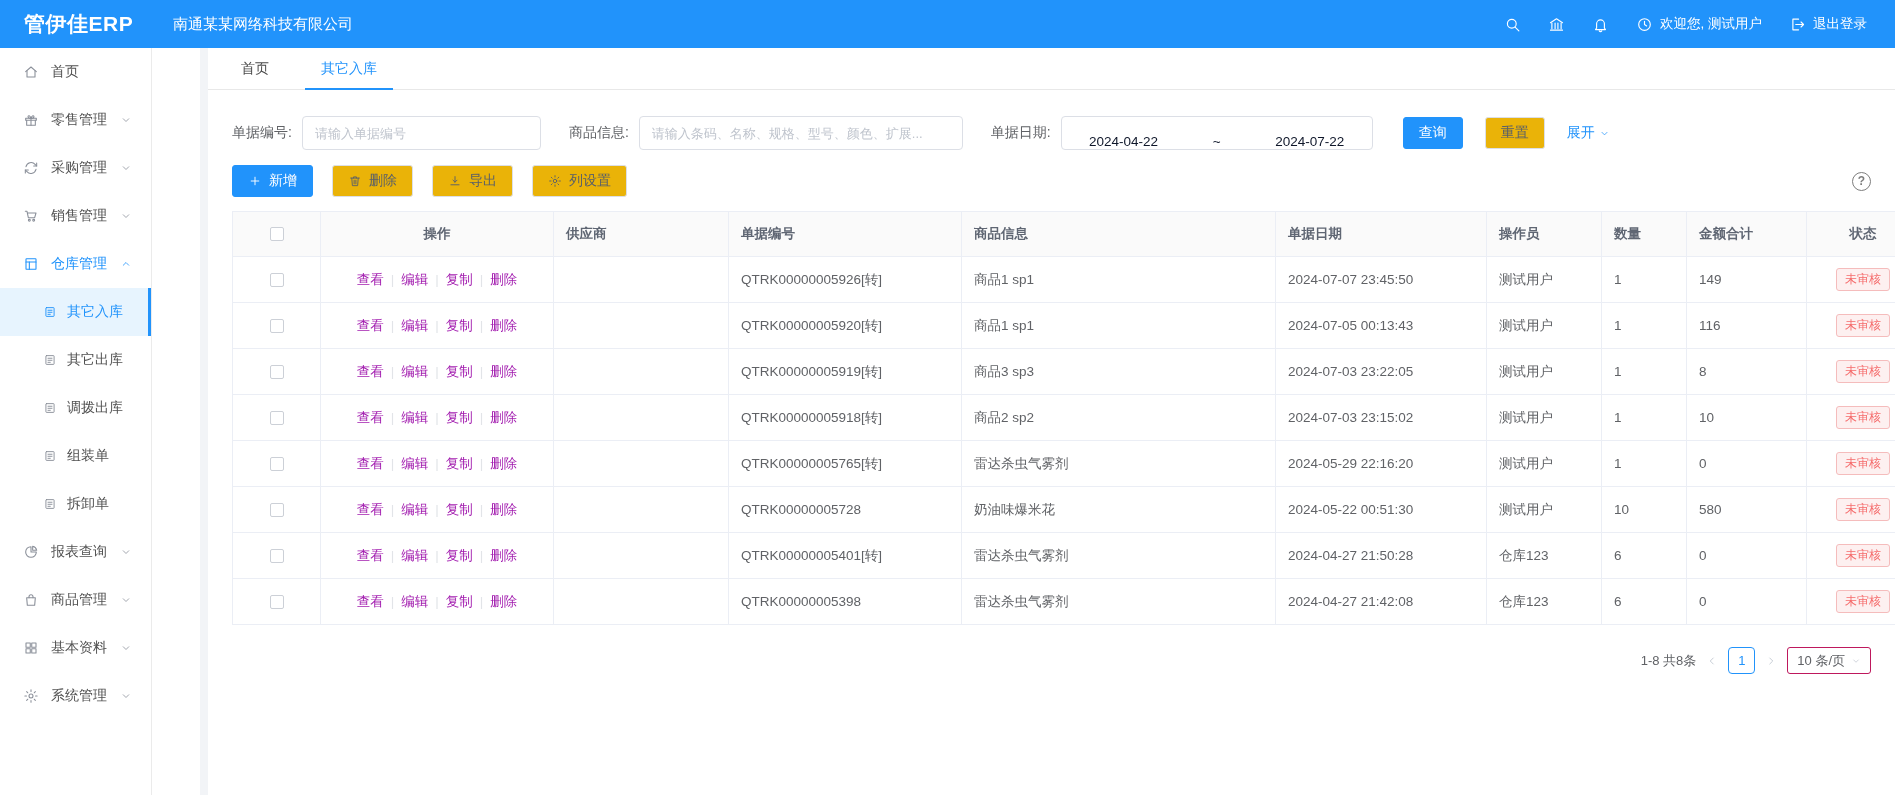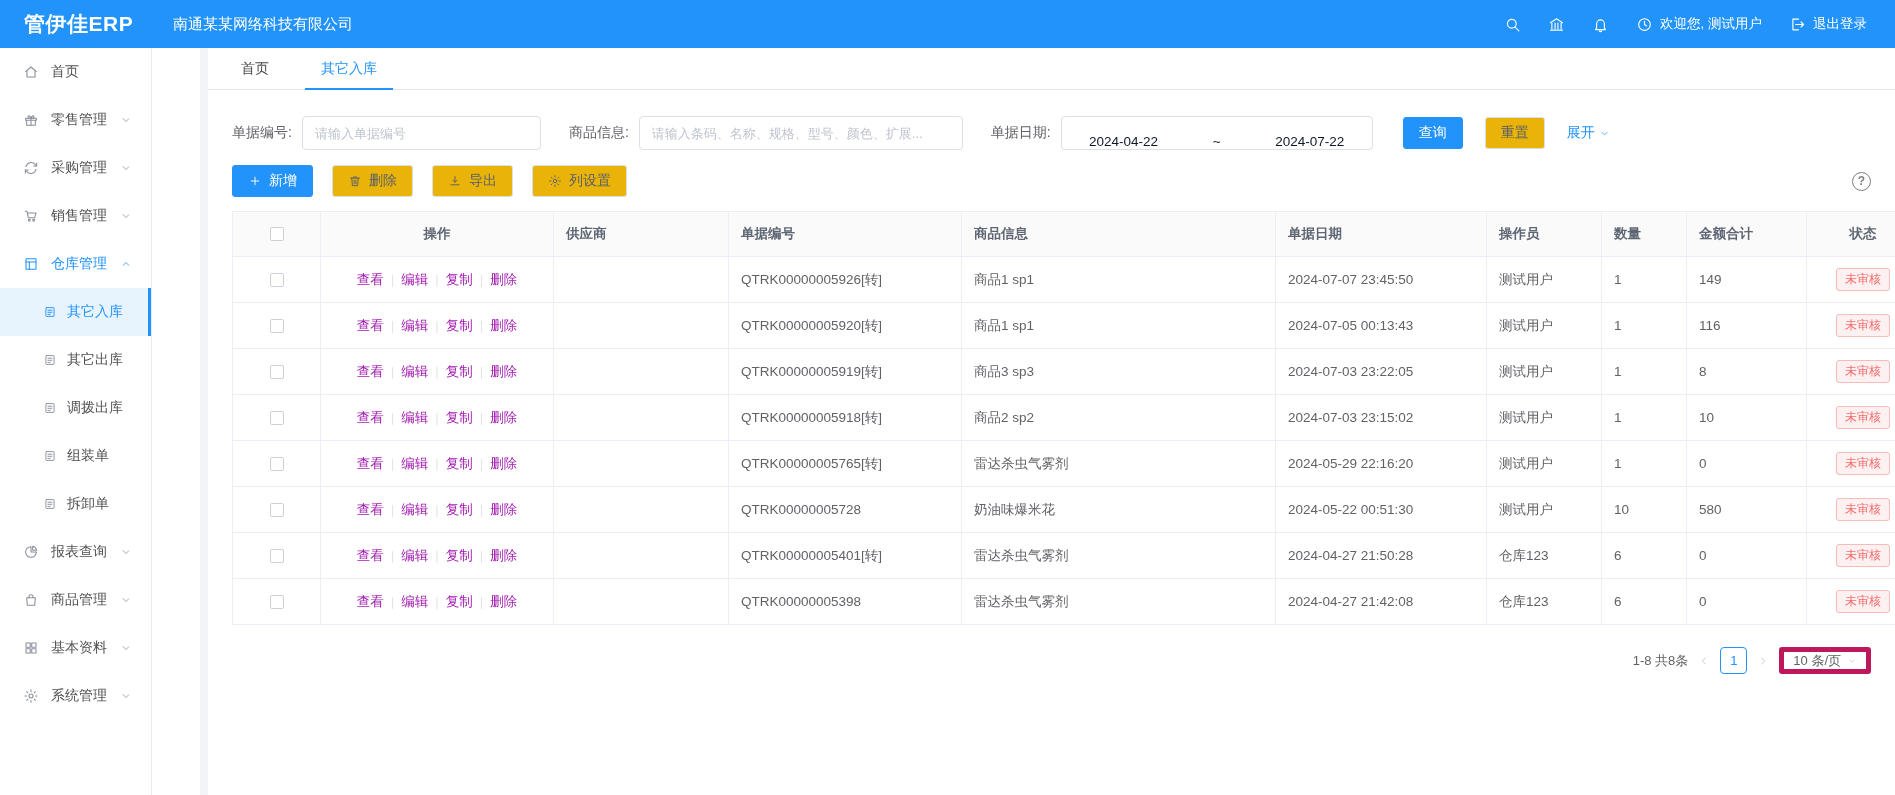--- a/index.html
+++ b/index.html
@@ -71,21 +71,21 @@
   .cb { width:14px; height:14px; border:1px solid #ccd0d7; border-radius:2px; background:#fff; margin:0 auto; cursor:pointer; }
   td.actions { text-align:center; padding:0 6px; }
   .alink { color:#a21caf; cursor:pointer; text-decoration:none; }
   .sep { color:#e2e4e8; margin:0 7px; }
   .badge { display:inline-block; padding:3px 8px; font-size:12px; line-height:1.3; color:var(--danger); background:#fdf0f0; border:1px solid #f5bcbc; border-radius:3px; }
 
   
   .pagination { display:flex; align-items:center; justify-content:flex-end; padding:22px 24px 0; gap:10px; font-size:13px; color:#606266; }
   .pg-btn { width:12px; height:12px; color:#b9c0ca; cursor:pointer; }
   .pg-current { min-width:27px; height:27px; border:1px solid var(--primary); border-radius:4px; color:var(--primary); display:inline-flex; align-items:center; justify-content:center; cursor:pointer; }
-  .pg-size { height:27px; border:5px solid #be185d; border-radius:3px; padding:0 9px; display:inline-flex; align-items:center; gap:6px; cursor:pointer; color:#606266; background:#fff; }
+  .pg-size { height:27px; border:1px solid #be185d; border-radius:3px; padding:0 9px; display:inline-flex; align-items:center; gap:6px; cursor:pointer; color:#606266; background:#fff; }
   .pg-size .icn { width:10px; height:10px; color:#b9c0ca; }
 </style>
 </head>
 <body>
 
 <div class="page">
 
   <header class="topbar">
     <div class="logo">管伊佳ERP</div>
     <div class="company">南通某某网络科技有限公司</div>

